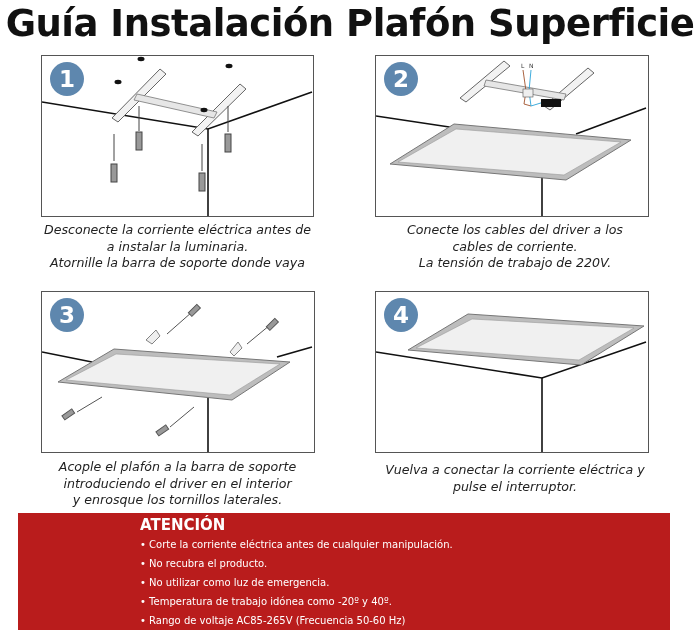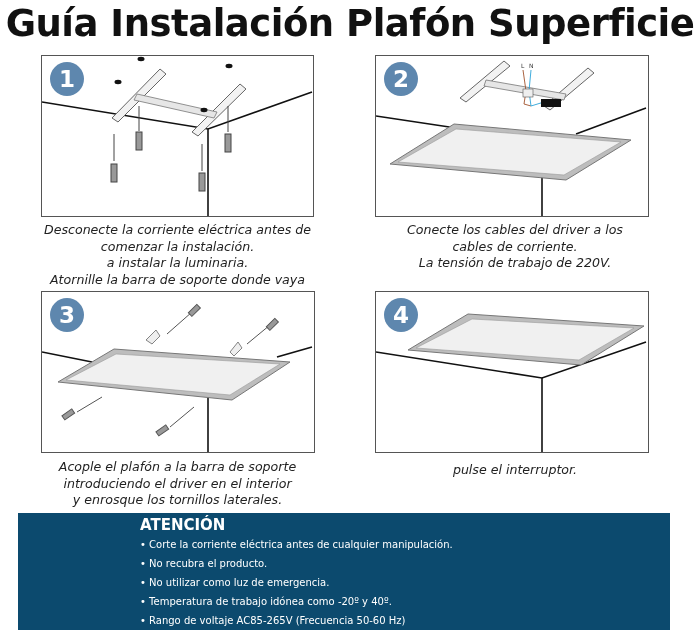--- a/index.html
+++ b/index.html
@@ -10,21 +10,21 @@
              letter-spacing: -0.5px; color: #111; }
     .panel { position: absolute; border: 1.5px solid #555; background: #fff; overflow: hidden; box-sizing: border-box; }
     .panel svg { position: absolute; left: 0; top: 0; }
     .badge { position: absolute; left: 8px; top: 6px; width: 34px; height: 34px; border-radius: 50%;
              background: #5e87ae; color: #fff; font-weight: bold; font-size: 23px;
              display: flex; align-items: center; justify-content: center;
              font-family: "DejaVu Sans", sans-serif; }
     .caption { position: absolute; text-align: center; font-size: 12.6px; line-height: 16.5px; color: #222; font-style: italic; }
     .caption div { white-space: nowrap; }
     .attention { position: absolute; left: 18px; top: 513px; width: 652px; height: 117px;
-                 background: #0c4a6e; color: #fff; box-sizing: border-box; padding: 2px 0 0 122px; }
+                 background: #b91c1c; color: #fff; box-sizing: border-box; padding: 2px 0 0 122px; }
     .attention .att-title { font-weight: bold; font-size: 15px; line-height: 20px; }
     .attention .att-item { font-size: 10px; line-height: 19px; white-space: nowrap; }
   </style>
 </head>
 <body>
 
 <div class="title">Guía Instalación Plafón Superficie</div>
 
 <div class="panel" style="left:41px;top:55px;width:273px;height:162px;">
   <svg width="273" height="162" viewBox="0 0 273 162">
@@ -49,21 +49,20 @@
       <line x1="160" y1="88" x2="160" y2="115"></line>
         <rect x="157" y="117" width="6" height="18"></rect>
       <line x1="186" y1="50" x2="186" y2="76"></line>
         <rect x="183" y="78" width="6" height="18"></rect>
     </g>
   </svg>
   <div class="badge">1</div>
 </div>
 <div class="caption" style="left:10px;top:222px;width:335px;">
   <div>Desconecte la corriente eléctrica antes de</div>
-  <div>comenzar la instalación.</div>
   <div>a instalar la luminaria.</div>
   <div>Atornille la barra de soporte donde vaya</div>
 </div>
 
 <div class="panel" style="left:375px;top:55px;width:274px;height:162px;">
   <svg width="274" height="162" viewBox="0 0 274 162">
     <polyline points="0,60 80,72" fill="none" stroke="#111" stroke-width="1.6"></polyline>
     <polyline points="200,78 270,52" fill="none" stroke="#111" stroke-width="1.6"></polyline>
     <line x1="166" y1="118" x2="166" y2="162" stroke="#111" stroke-width="1.6"></line>
 
@@ -124,20 +123,21 @@
 <div class="panel" style="left:375px;top:291px;width:274px;height:162px;">
   <svg width="274" height="162" viewBox="0 0 274 162">
     <polyline points="0,60 166,86 270,50" fill="none" stroke="#111" stroke-width="1.6"></polyline>
     <line x1="166" y1="86" x2="166" y2="162" stroke="#111" stroke-width="1.6"></line>
     <polygon points="32,58 92,22 268,34 205,73" fill="#bdbdbd" stroke="#777" stroke-width="1"></polygon>
     <polygon points="40,56 96,27 258,36 203,68" fill="#f0f0f0" stroke="#999" stroke-width="0.6"></polygon>
   </svg>
   <div class="badge">4</div>
 </div>
 <div class="caption" style="left:345px;top:462px;width:340px;">
+  <div>Vuelva a conectar la corriente eléctrica y</div>
   <div>pulse el interruptor.</div>
 </div>
 
 <div class="attention">
   <div class="att-title">ATENCIÓN</div>
   <div class="att-item">• Corte la corriente eléctrica antes de cualquier manipulación.</div>
   <div class="att-item">• No recubra el producto.</div>
   <div class="att-item">• No utilizar como luz de emergencia.</div>
   <div class="att-item">• Temperatura de trabajo idónea como -20º y 40º.</div>
   <div class="att-item">• Rango de voltaje AC85-265V (Frecuencia 50-60 Hz)</div>

